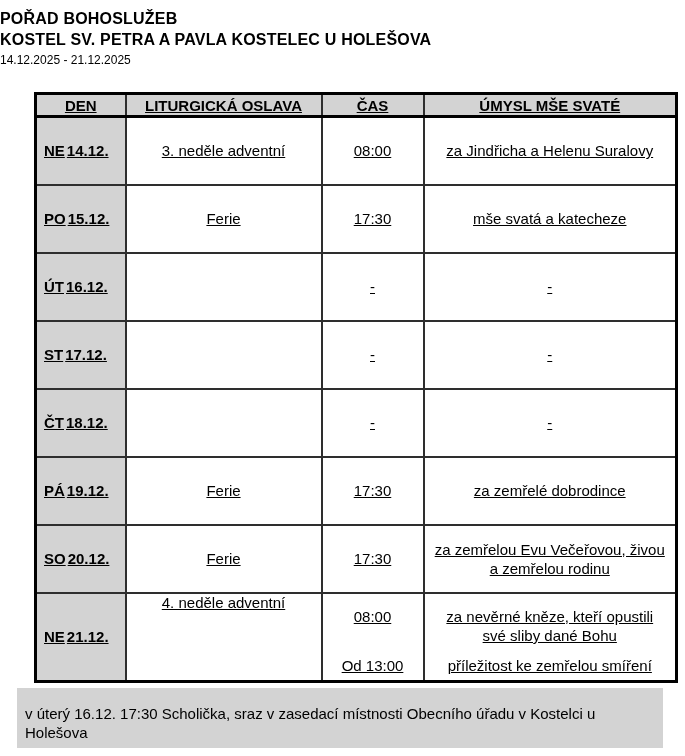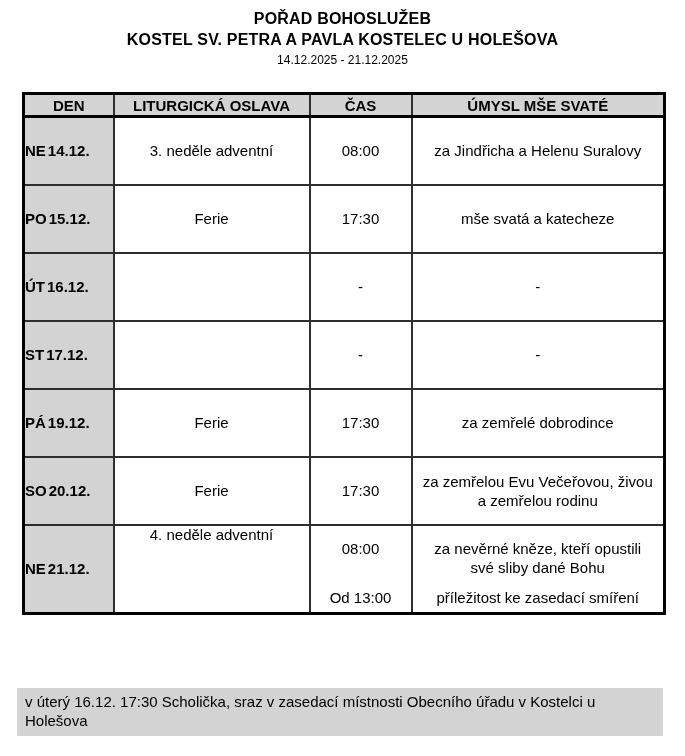--- a/index.html
+++ b/index.html
@@ -12,40 +12,40 @@
     height: 756px;
     font-family: "Liberation Sans", "DejaVu Sans", sans-serif;
     color: #000000;
     position: relative;
     overflow: hidden;
   }
 
   
   .title-block {
     padding-top: 8px;
-    text-align: center;
     line-height: 21px;
   }
   .title-main, .title-sub {
     font-size: 16px;
     font-weight: bold;
     letter-spacing: 0.2px;
   }
   .title-dates {
     font-size: 12px;
     font-weight: normal;
   }
 
   
   table.schedule {
     border-collapse: collapse;
     table-layout: fixed;
-    margin: 21px 0 0 22px;
+    margin: 21px 0 0 34px;
     width: 641px;
     border: 3px solid #000000;
+    text-decoration: underline;
   }
   col.c-den  { width: 90px;  }
   col.c-osl  { width: 196px; }
   col.c-cas  { width: 102px; }
   col.c-umy  { width: 253px; }
 
   th, td {
     border: 2px solid #2e2e2e;
     font-size: 15px;
     text-align: center;
@@ -64,20 +64,21 @@
 
   td.den-cell {
     background: #d3d3d3;
     font-weight: bold;
     text-align: left;
   }
   .den-inner {
     display: flex;
     align-items: center;
     gap: 2px;
+    padding-left: 7px;
   }
   td.umysl-cell {
     padding: 0 10px;
     line-height: 19px;
   }
 
   
   td.top-align {
     vertical-align: top;
   }
@@ -100,21 +101,21 @@
   }
 
   
   .footer-note {
     position: absolute;
     left: 17px;
     top: 688px;
     width: 646px;
     box-sizing: border-box;
     background: #d3d3d3;
-    padding: 4px 10px 6px 8px;
+    padding: 16px 10px 6px 8px;
     font-size: 15px;
     line-height: 19px;
     text-align: left;
   }
 </style>
 </head>
 <body>
 
 <div class="title-block">
   <div class="title-main">POŘAD BOHOSLUŽEB</div>
@@ -178,20 +179,31 @@
           <span>17.12.</span>
         </div>
       </td>
       <td></td>
       <td>-</td>
       <td class="umysl-cell">-</td>
     </tr>
     <tr class="row">
       <td class="den-cell">
         <div class="den-inner">
+          <span>ČT</span>
+          <span>18.12.</span>
+        </div>
+      </td>
+      <td></td>
+      <td>-</td>
+      <td class="umysl-cell">-</td>
+    </tr>
+    <tr class="row">
+      <td class="den-cell">
+        <div class="den-inner">
           <span>PÁ</span>
           <span>19.12.</span>
         </div>
       </td>
       <td>Ferie</td>
       <td>17:30</td>
       <td class="umysl-cell">za zemřelé dobrodince</td>
     </tr>
     <tr class="row">
       <td class="den-cell">
@@ -216,20 +228,20 @@
       </td>
       <td class="top-align">
         <div class="stack">
           <div class="entry-first">08:00</div>
           <div class="entry-second">Od 13:00</div>
         </div>
       </td>
       <td class="top-align umysl-cell">
         <div class="stack">
           <div class="entry-first">za nevěrné kněze, kteří opustili své sliby dané Bohu</div>
-          <div class="entry-second">příležitost ke zasedací smíření</div>
+          <div class="entry-second">příležitost ke zemřelou smíření</div>
         </div>
       </td>
     </tr>
   </tbody>
 </table>
 
 <div class="footer-note">v úterý 16.12. 17:30 Scholička, sraz v zasedací místnosti Obecního úřadu v Kostelci u Holešova</div>
 
 </body></html>

